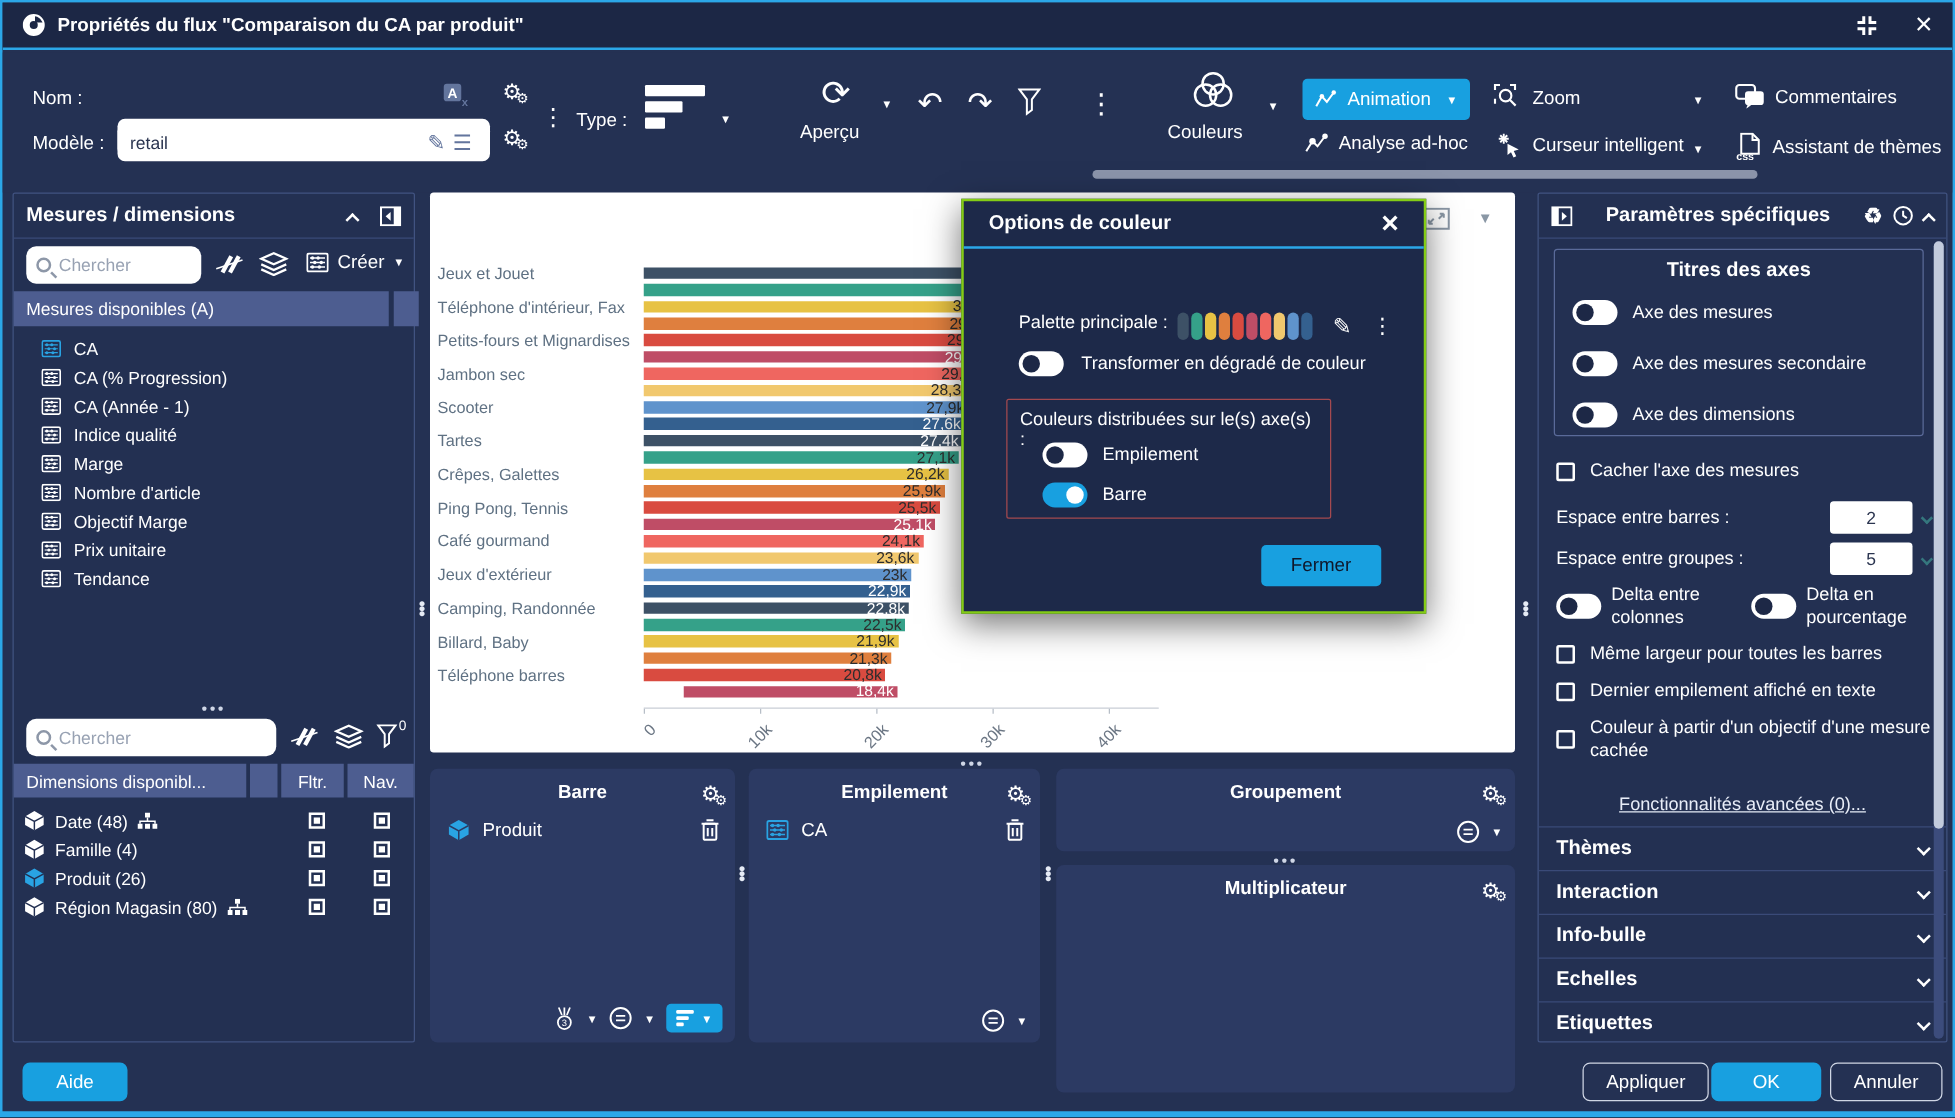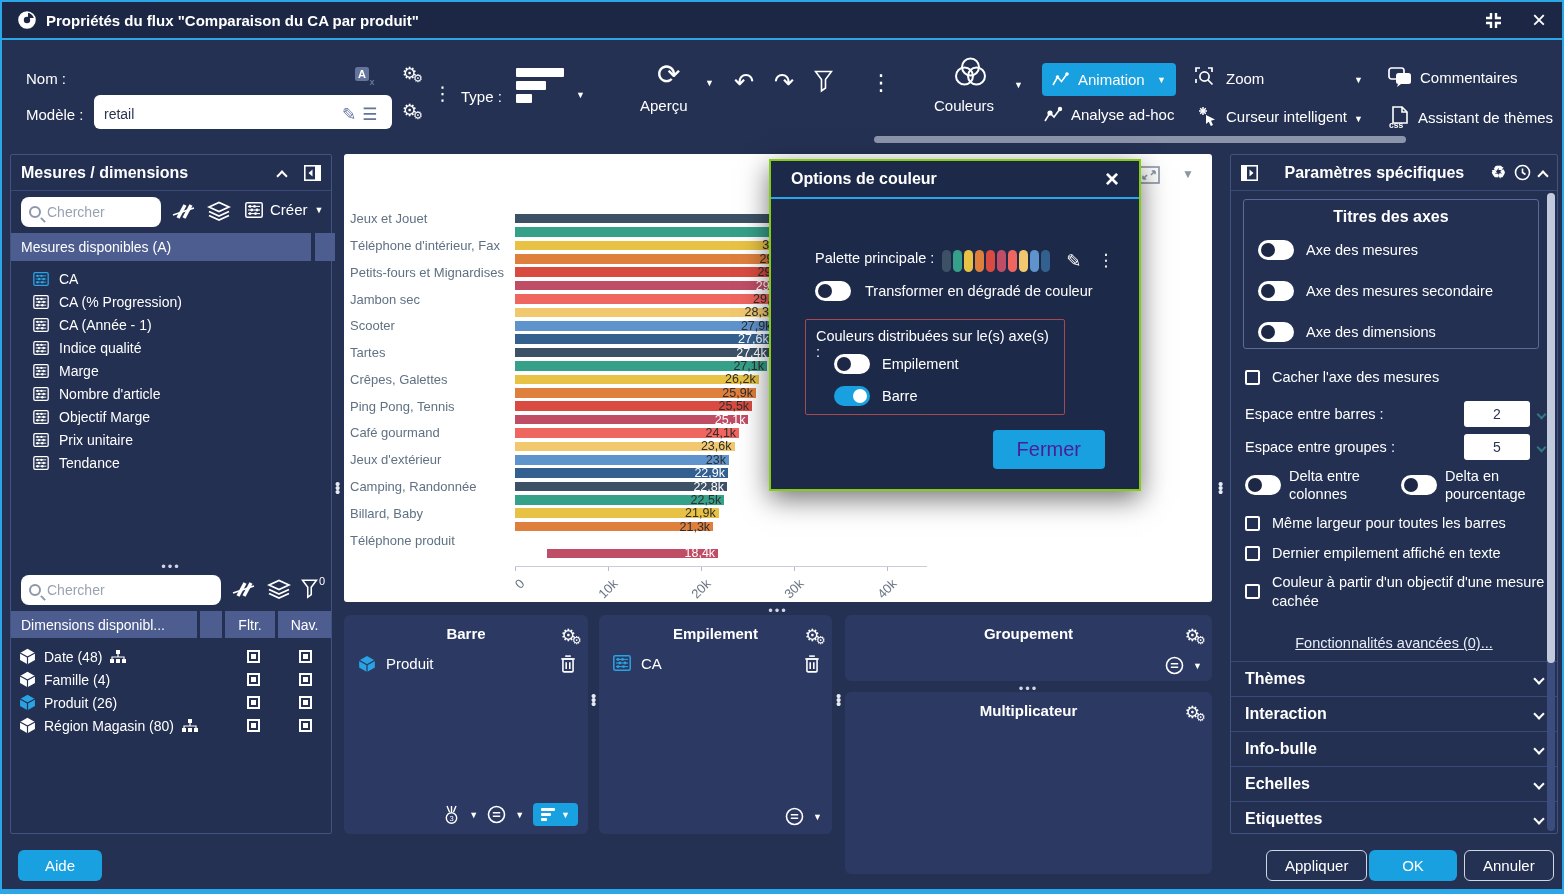--- a/index.html
+++ b/index.html
@@ -57,21 +57,21 @@
   .bar-val{position:absolute;right:3px;top:50%;transform:translateY(-50%);font-size:12.5px;color:#2d2d2d;white-space:nowrap}
   .bar-val.light{color:#fff}
   .x-axis{position:absolute;left:171px;top:412px;right:8px;height:34px}
   .axis-line{position:absolute;left:0;top:0;width:412px;height:1px;background:#c9ced6}
   .tick{position:absolute;top:1px;width:1px;height:4px;background:#b7bec7}
   .tick-label{position:absolute;top:10px;width:34px;text-align:right;font-size:13px;color:#6b7684;transform:rotate(-45deg);transform-origin:100% 0}
   
   .bin{position:absolute;background:#2c3a63;border-radius:6px}
   .bin-title{text-align:center;font-weight:bold;font-size:15px;padding-top:10px}
   .bin-gear{position:absolute;top:10px;right:12px}
-  .bin-item{position:absolute;left:14px;right:12px;top:40px;display:flex;gap:10px;font-size:15px}
+  .bin-item{position:absolute;left:14px;right:12px;top:40px;display:flex;align-items:center;gap:10px;font-size:15px}
   .bin-item .trash{margin-left:auto;cursor:pointer}
   .bin-foot{position:absolute;right:10px;bottom:8px;display:flex;align-items:center;gap:9px}
   .sort-btn{background:#18a0e0;border-radius:4px;display:flex;align-items:center;gap:6px;padding:5px 8px;cursor:pointer}
   .sort-bars{display:flex;flex-direction:column;gap:2px}
   .sort-bars i{display:block;height:3px;background:#fff;border-radius:1px}
   
   .tgl{width:36px;height:20px;border-radius:10px;background:#fff;position:relative;flex:none;cursor:pointer}
   .tgl::after{content:'';position:absolute;left:3px;top:3px;width:14px;height:14px;border-radius:50%;background:#1d2846}
   .tgl.on{background:#18a0e0}
   .tgl.on::after{left:auto;right:3px;background:#fff}
@@ -81,21 +81,21 @@
   .mini-caret{width:7px;height:7px;border-right:2px solid #35777e;border-bottom:2px solid #35777e;transform:rotate(45deg);margin-left:8px}
   .acc{position:absolute;left:0;width:100%;height:35px;display:flex;justify-content:space-between;align-items:center;padding:0 14px;border-top:1px solid #3a4a78;font-weight:bold;font-size:16px;cursor:pointer}
   .link{color:#e8edf8;text-decoration:underline;font-size:14.5px;cursor:pointer}
   .vscroll{position:absolute;right:2px;top:38px;bottom:2px;width:8px;background:#3c4c7c;border-radius:4px}
   .vthumb{position:absolute;left:0;top:0;width:8px;height:470px;background:#c2cbdc;border-radius:4px}
   
   .modal{position:absolute;left:767px;top:157px;width:372px;height:332px;background:#1d2949;border:2px solid #84cc16;box-shadow:0 8px 26px rgba(0,0,0,.55);z-index:50}
   .modal-head{height:38px;display:flex;align-items:center;padding:0 20px;border-bottom:2px solid #2ba7e8;font-weight:bold;font-size:16px}
   .pill{width:9px;height:22px;border-radius:5px;margin-right:2px;flex:none}
   .red-box{position:absolute;left:34px;top:158px;width:260px;height:96px;border:1px solid #a4494f;border-radius:2px;padding:8px 10px;font-size:14.5px}
-  .fermer{position:absolute;right:34px;bottom:20px;background:#18a0e0;border:none;color:#4c1d95;border-radius:4px;padding:8px 24px;font-size:20px;cursor:pointer;font-family:"Liberation Sans",sans-serif}
+  .fermer{position:absolute;right:34px;bottom:20px;background:#18a0e0;border:none;color:#0f172a;border-radius:4px;padding:8px 24px;font-size:15px;cursor:pointer;font-family:"Liberation Sans",sans-serif}
   
   .btn{position:absolute;height:31px;border-radius:6px;display:flex;align-items:center;justify-content:center;font-size:15px;cursor:pointer;color:#fff;background:transparent;border:1px solid #cfd6e4;padding:0 18px;font-family:"Liberation Sans",sans-serif}
   .btn.primary{background:#18a0e0;border:none}
   svg{display:block}
 </style>
 </head>
 <body>
 
 <div class="window">
 
@@ -842,21 +842,26 @@
         </div>
         <div class="bar-row">
           <div class="bar-cat"></div>
           <div class="bar-track">
             <div class="bar" style="width: 198.1px; background: rgb(223, 127, 62);">
               <span class="bar-val">21,3k</span>
             </div>
           </div>
         </div>
         <div class="bar-row">
-          <div class="bar-cat">Téléphone produit</div>
+          <div class="bar-cat">Téléphone barres</div>
+          <div class="bar-track">
+            <div class="bar" style="width: 193.4px; background: rgb(217, 75, 64);">
+              <span class="bar-val">20,8k</span>
+            </div>
+          </div>
         </div>
         <div class="bar-row">
           <div class="bar-cat"></div>
           <div class="bar-track">
             <div class="bar" style="width: 171.1px; background: rgb(191, 77, 102); margin-left: 32px;">
               <span class="bar-val light">18,4k</span>
             </div>
           </div>
         </div>
       </div>

